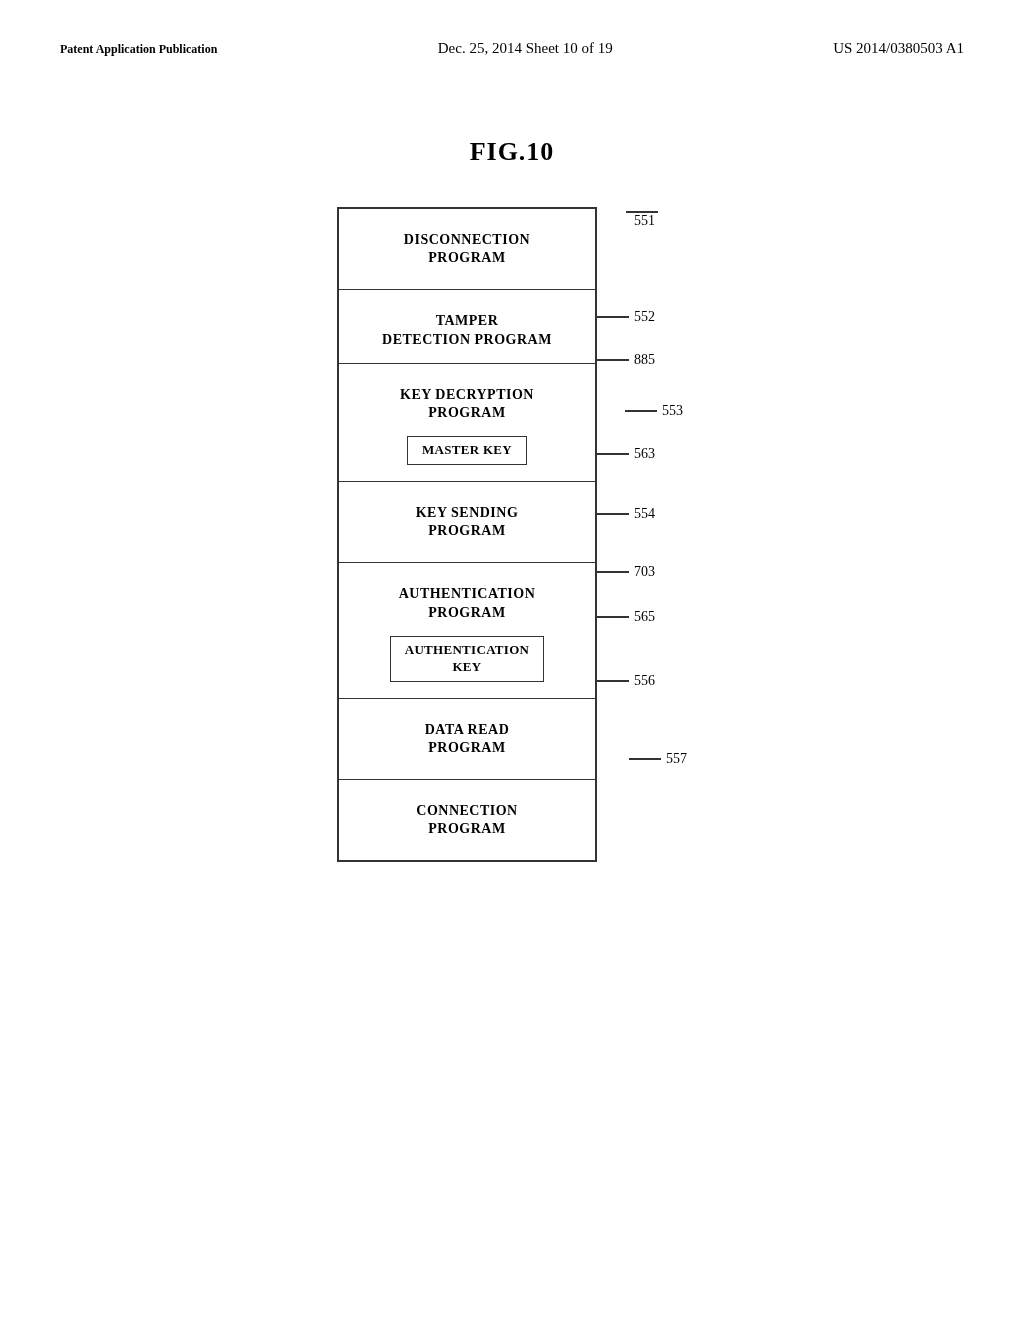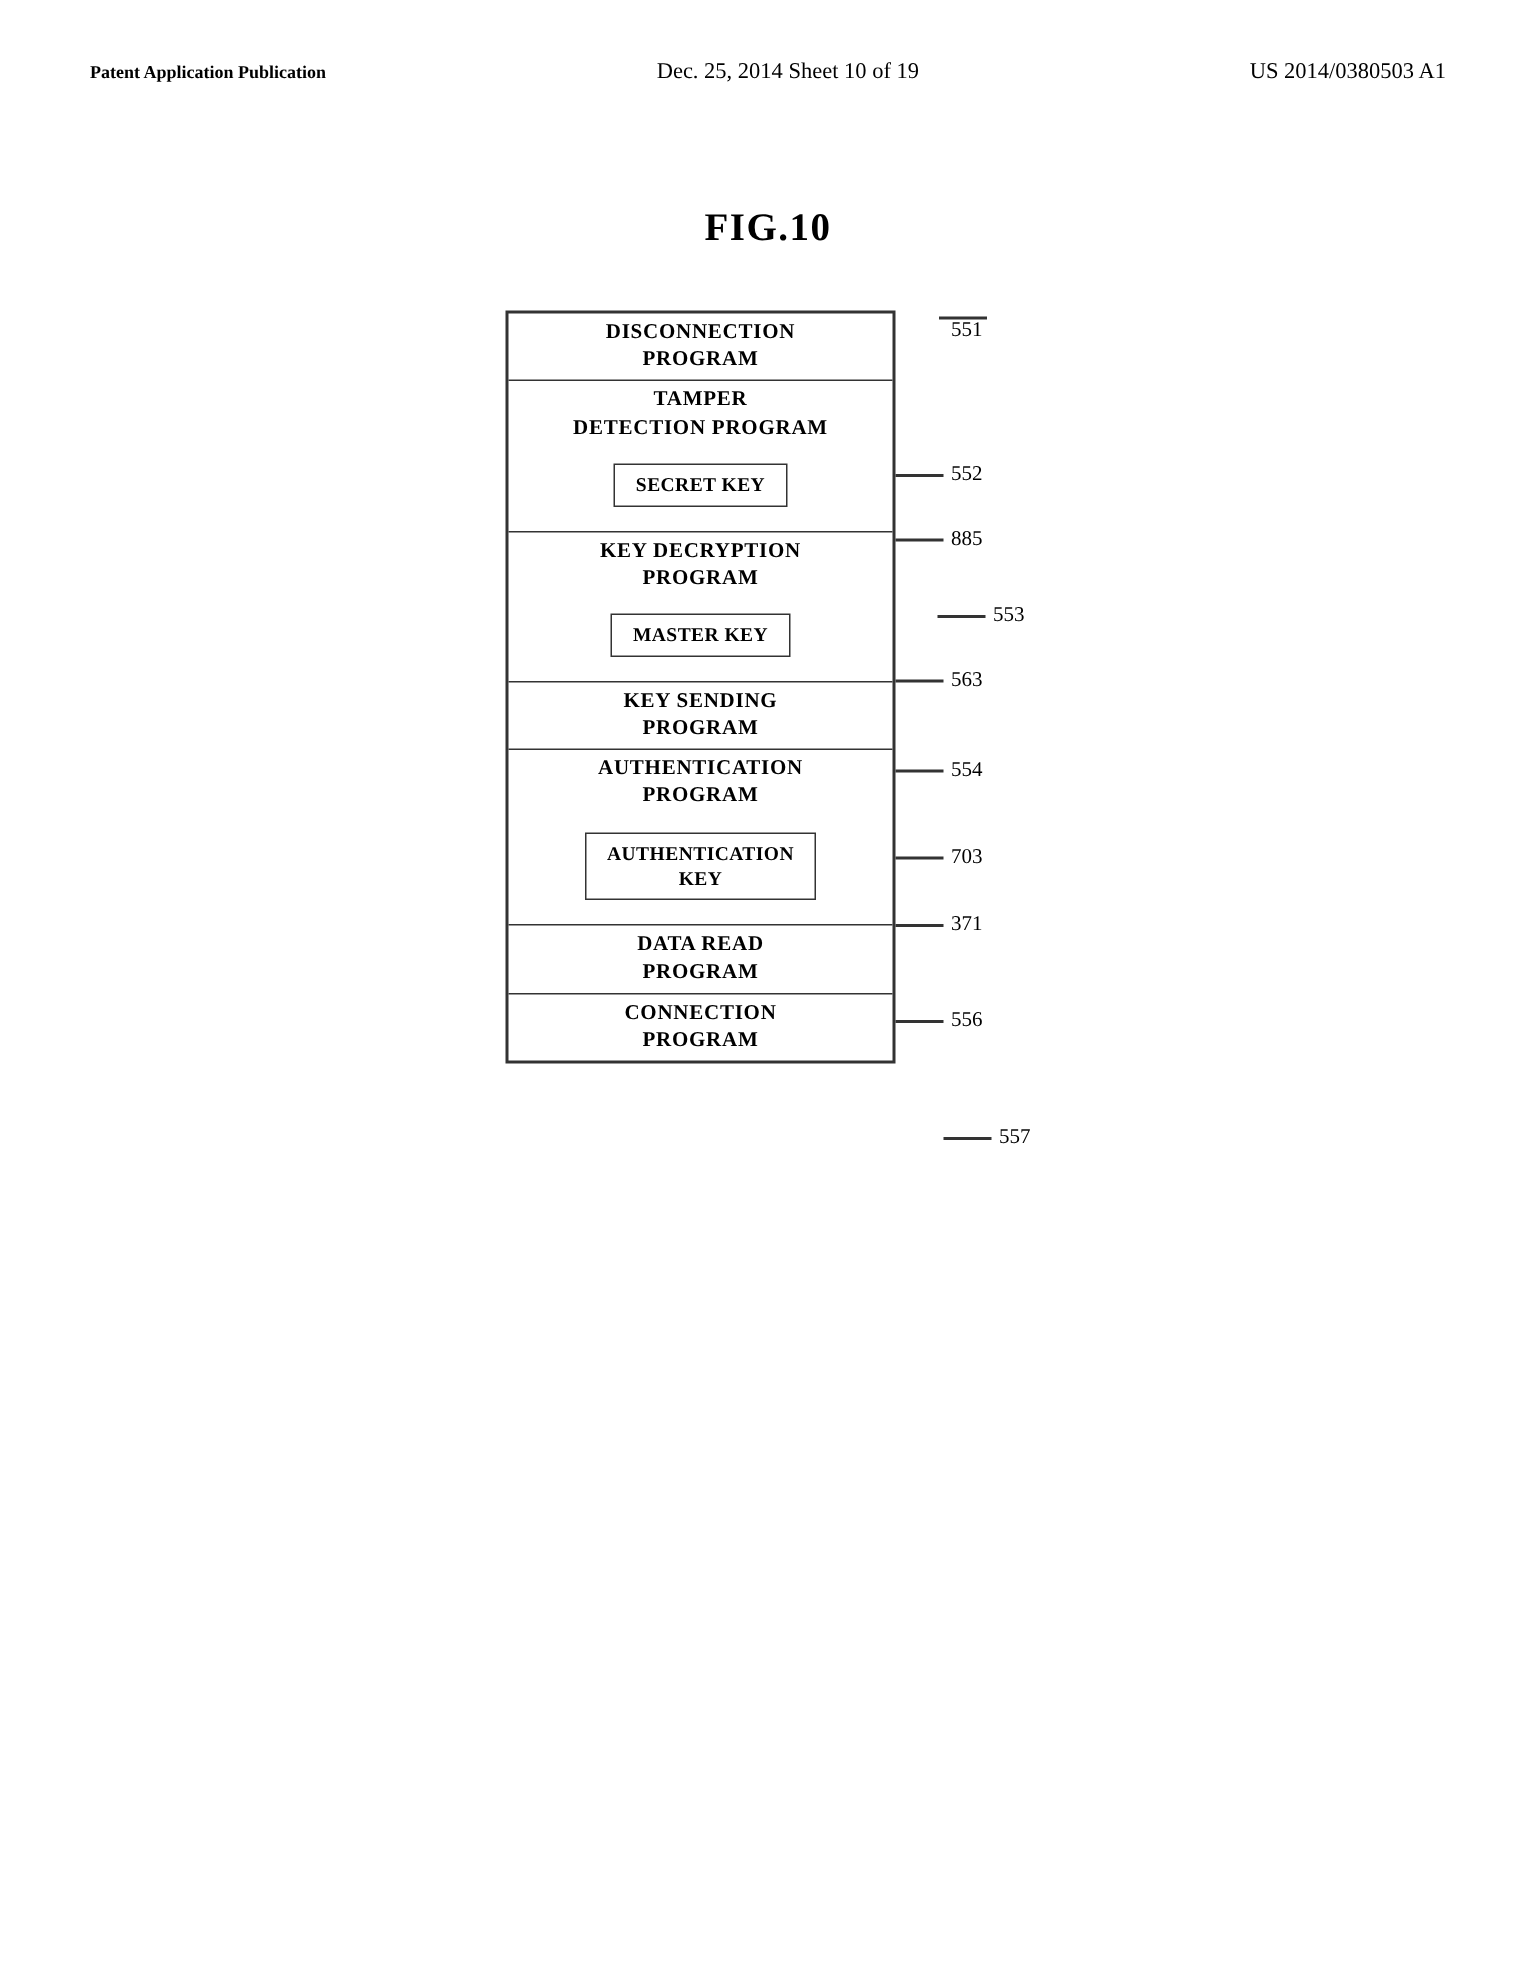--- a/index.html
+++ b/index.html
@@ -56,21 +56,21 @@
 
     .main-box {
       border: 2px solid #333;
       width: 260px;
       display: flex;
       flex-direction: column;
     }
 
     .block {
       border-bottom: 1px solid #333;
-      padding: 4px 10px;
+      padding: 22px 10px;
       text-align: center;
       font-size: 14px;
       font-weight: bold;
       line-height: 1.3;
       letter-spacing: 0.5px;
       position: relative;
     }
 
     .block:last-child {
       border-bottom: none;
@@ -111,23 +111,20 @@
   <div class="diagram-wrapper">
 
     <div class="main-box">
 
       <div class="block">
         <span>DISCONNECTION<br>PROGRAM</span>
       </div>
 
       <div class="block" style="padding-bottom:14px;">
         <span>TAMPER<br>DETECTION PROGRAM</span>
-        <div style="margin-top:8px;">
-          <span class="inner-box">SECRET KEY</span>
-        </div>
       </div>
 
       <div class="block" style="padding-bottom:14px;">
         <span>KEY DECRYPTION<br>PROGRAM</span>
         <div style="margin-top:8px;">
           <span class="inner-box">MASTER KEY</span>
         </div>
       </div>
 
       <div class="block">
@@ -183,21 +180,21 @@
         <span style="font-size:14px; margin-left:5px;">554</span>
       </div>
 
       <div style="display:flex; align-items:center; height:46px; margin-top:2px;">
         <div style="width:32px; height:2px; background:#333;"></div>
         <span style="font-size:14px; margin-left:5px;">703</span>
       </div>
 
       <div style="display:flex; align-items:center; height:44px; margin-top:0;">
         <div style="width:32px; height:2px; background:#333;"></div>
-        <span style="font-size:14px; margin-left:5px;">371</span>
+        <span style="font-size:14px; margin-left:5px;">565</span>
       </div>
 
       <div style="display:flex; align-items:center; height:72px; margin-top:6px;">
         <div style="width:32px; height:2px; background:#333;"></div>
         <span style="font-size:14px; margin-left:5px;">556</span>
       </div>
 
       <div style="display:flex; align-items:center; height:80px; margin-top:2px;padding-left:32px;">
         <div style="width:32px; height:2px; background:#333;"></div>
         <span style="font-size:14px; margin-left:5px;">557</span>

